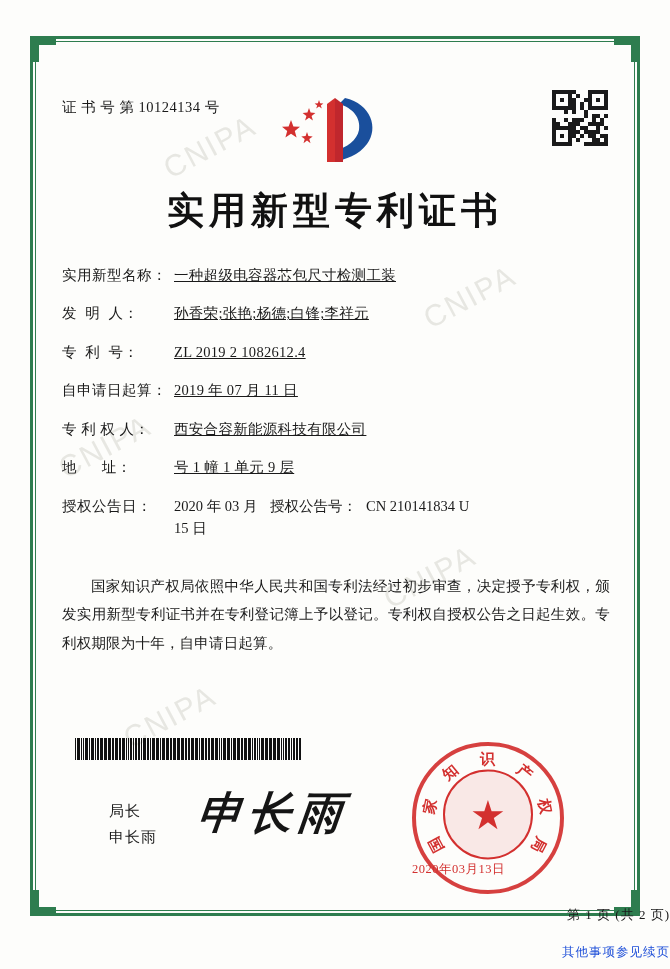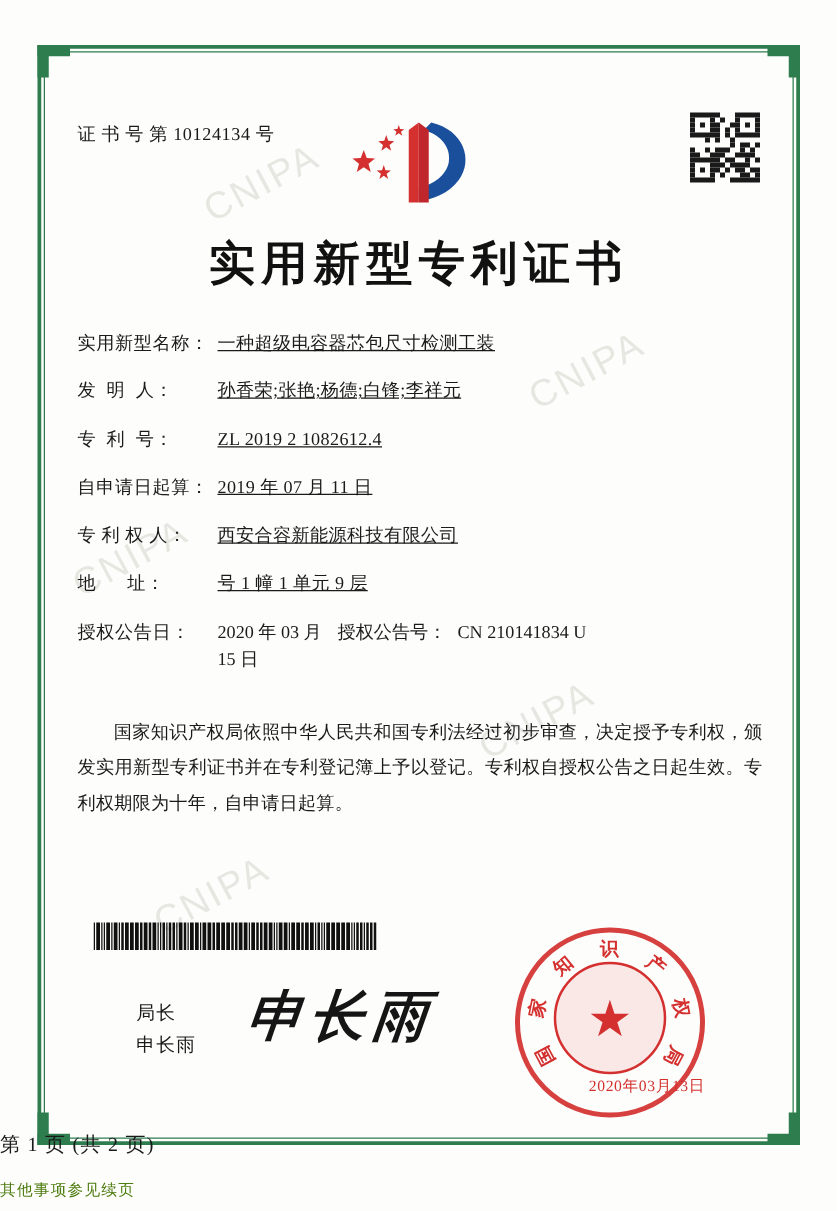--- a/index.html
+++ b/index.html
@@ -254,44 +254,44 @@
   }
   .seal .seal-text span {
     position: absolute;
     transform-origin: center;
   }
   .seal .seal-date {
     position: absolute;
     left: 0;
     right: 0;
     bottom: 16px;
-    text-align: right;
+    text-align: left;
     color: #d3302f;
     font-size: 12.5px;
     letter-spacing: .5px;
   }
 
   
   .page-num {
     position: absolute;
     left: 0;
     right: 0;
     top: 906px;
-    text-align: left;
-    font-size: 16px;
+    text-align: right;
+    font-size: 13px;
     letter-spacing: 1px;
   }
   .footer-note {
     position: absolute;
     left: 0;
     right: 0;
     top: 944px;
-    text-align: left;
+    text-align: right;
     font-size: 12.5px;
-    color: #4d7c0f;
+    color: #1d4ed8;
     letter-spacing: 1px;
   }
 </style>
 </head>
 <body>
 
 <div class="page">
 
   <div class="wm wm1">CNIPA</div>
   <div class="wm wm2">CNIPA</div>

